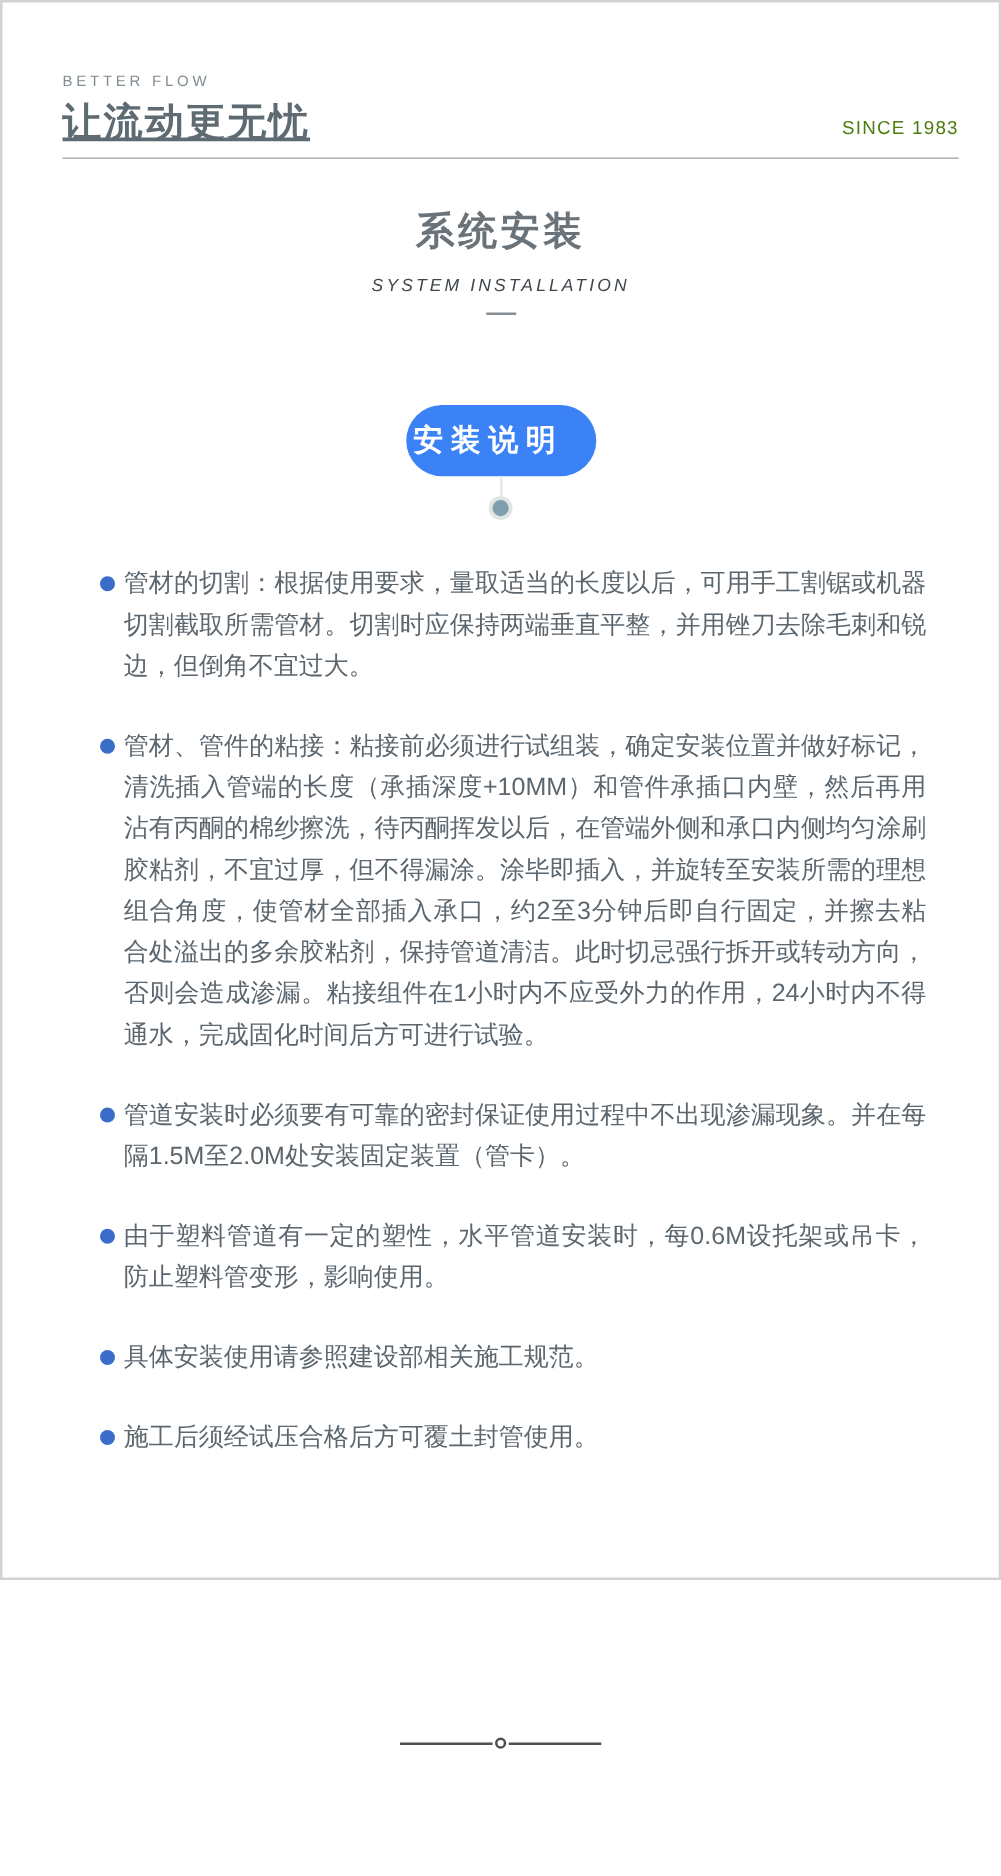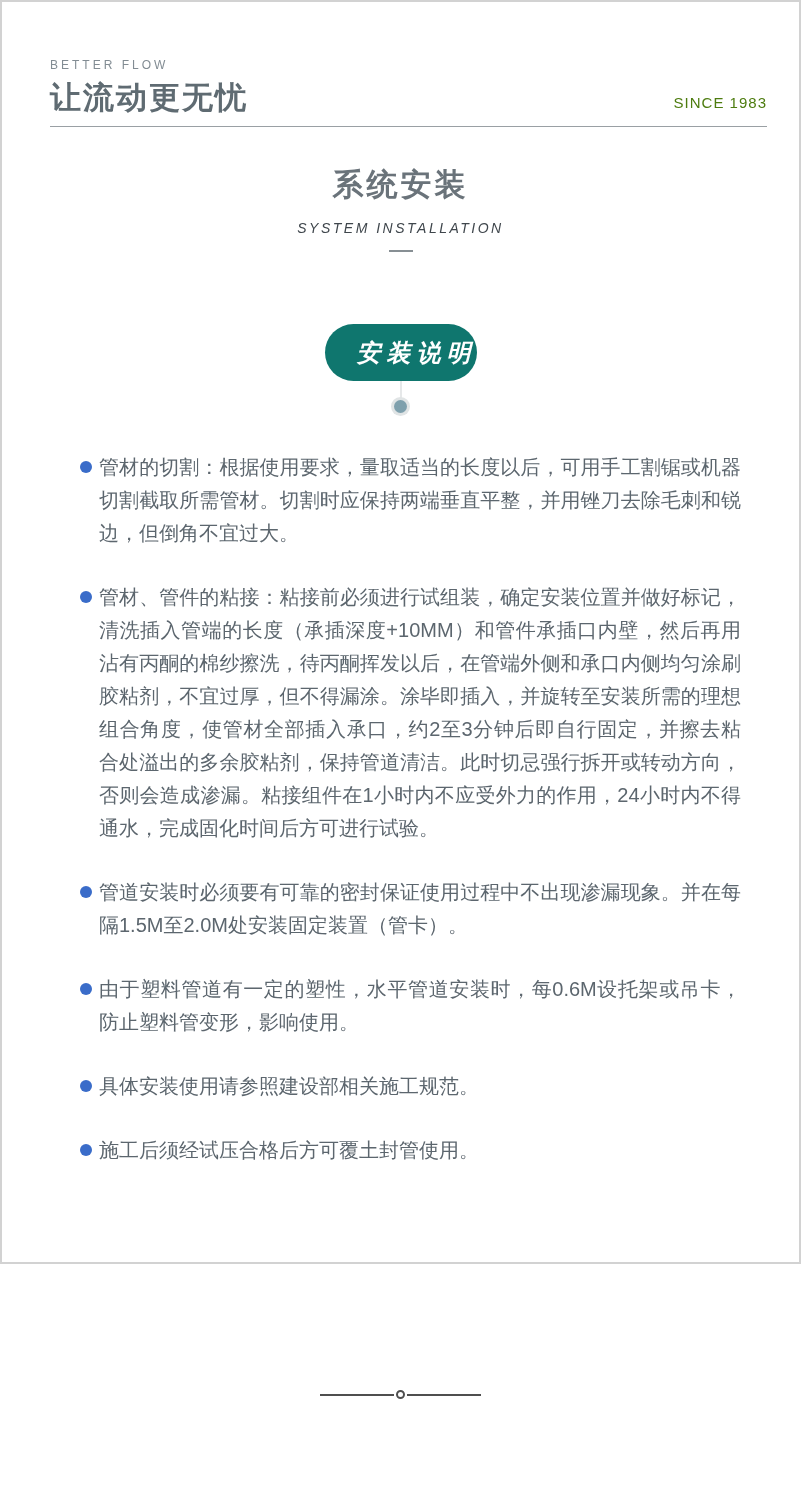--- a/index.html
+++ b/index.html
@@ -28,20 +28,21 @@
     font-size: 12px;
     letter-spacing: 3px;
     color: #828c93;
     margin-bottom: 5px;
   }
   .brand-zh {
     font-size: 31px;
     font-weight: bold;
     letter-spacing: 2px;
     color: #5f6b72;
+    text-decoration: underline;
   }
   .since {
     font-size: 15px;
     letter-spacing: 1px;
     color: #4d7c0f;
     padding-bottom: 8px;
   }
   .header-rule {
     margin: 7px 32px 0 48px;
     height: 1px;
@@ -72,29 +73,28 @@
   
   .badge-block {
     margin-top: 72px;
     display: flex;
     flex-direction: column;
     align-items: center;
   }
   .badge {
     width: 152px; height: 57px;
     border-radius: 29px;
-    background: #0f766e;
+    background: #3b82f6;
     color: #ffffff;
     font-size: 24px;
     font-weight: bold;
     letter-spacing: 6px;
     text-indent: 6px;
     line-height: 57px;
-    text-align: right;
-    font-style: italic;
+    text-align: left;
   }
   .connector-line {
     width: 2px; height: 18px;
     background: #e6e8e9;
   }
   .connector-dot {
     width: 13px; height: 13px;
     border-radius: 50%;
     background: #7ea0ad;
     border: 0;

